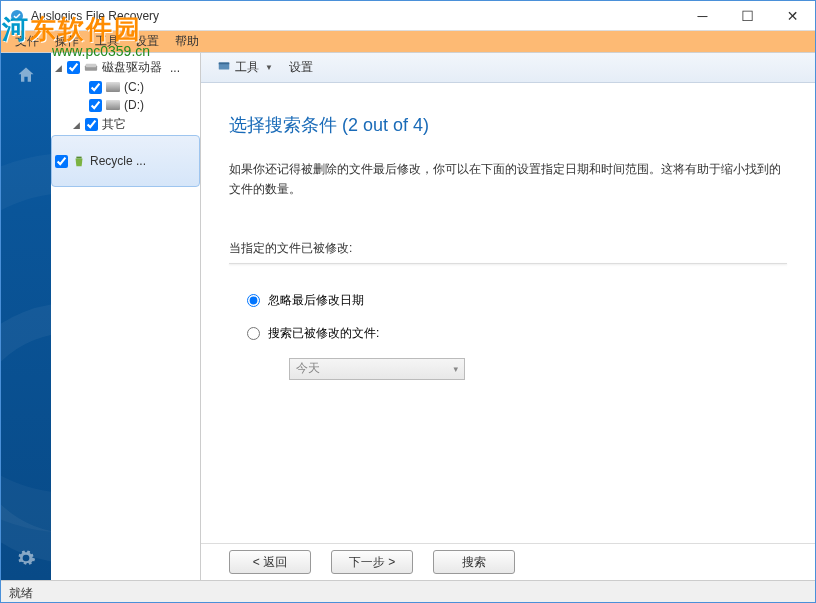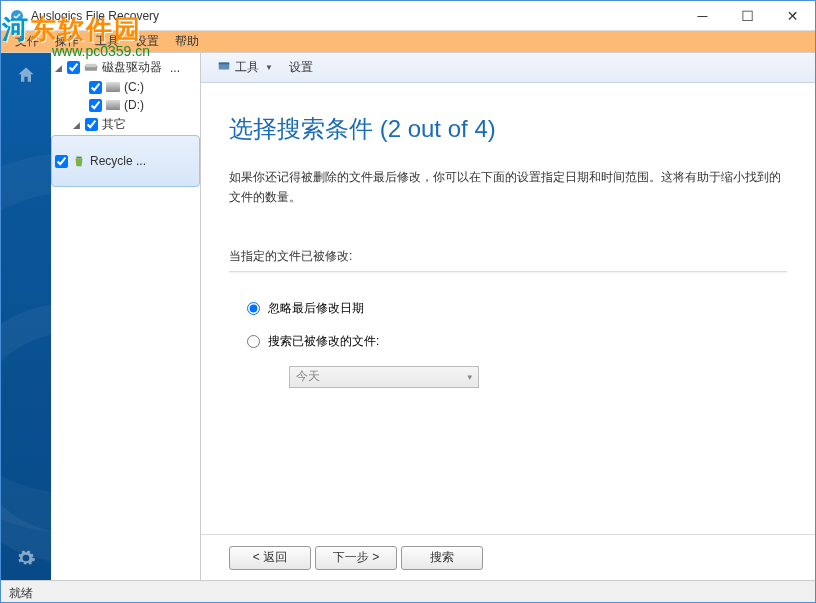--- a/index.html
+++ b/index.html
@@ -28,30 +28,30 @@
 .tree-check { width: 13px; height: 13px; margin-right: 4px; }
 .tree-icon { width: 14px; height: 14px; margin-right: 4px; display: inline-flex; align-items: center; justify-content: center; }
 .tree-label { color: #333; }
 .indent1 { padding-left: 22px; }
 .indent2 { padding-left: 38px; }
 .main-panel { flex: 1; display: flex; flex-direction: column; background: #fff; }
 .toolbar { height: 30px; background: linear-gradient(#f2f6fb, #e5edf7); border-bottom: 1px solid #c8d4e3; display: flex; align-items: center; padding-left: 10px; gap: 4px; }
 .toolbar-item { display: flex; align-items: center; gap: 4px; padding: 2px 6px; color: #333; }
 .toolbar-arrow { font-size: 8px; color: #555; margin-left: 2px; }
 .content { flex: 1; padding: 30px 28px 10px 28px; }
-.page-title { color: #1a6bb8; font-size: 24px; font-weight: normal; margin-bottom: 22px; }
+.page-title { color: #1a6bb8; font-size: 18px; font-weight: normal; margin-bottom: 22px; }
 .page-desc { color: #333; font-size: 12px; line-height: 1.7; margin-bottom: 40px; }
 .section-label { color: #333; font-size: 12px; margin-bottom: 6px; }
 .section-line { height: 1px; background: linear-gradient(#ccc, #eee); margin-bottom: 28px; box-shadow: 0 1px 2px rgba(0,0,0,0.1); }
 .radio-group { padding-left: 18px; }
 .radio-row { display: flex; margin-bottom: 16px; font-size: 12px; }
 .radio-row input { margin-right: 8px; }
-.dropdown { margin-left: 42px; margin-top: 6px; width: 190px; height: 22px; border: 1px solid #bbb; background: linear-gradient(#f5f5f5, #e8e8e8); display: flex; align-items: center; padding: 0 6px; color: #888; position: relative; }
+.dropdown { margin-left: 42px; margin-top: 6px; width: 176px; height: 22px; border: 1px solid #bbb; background: linear-gradient(#f5f5f5, #e8e8e8); display: flex; align-items: center; padding: 0 6px; color: #888; position: relative; }
 .dropdown-arrow { position: absolute; right: 6px; font-size: 9px; color: #888; }
-.button-bar { height: 46px; border-top: 1px solid #ddd; display: flex; align-items: center; padding-left: 28px; gap: 4px; }
+.button-bar { height: 37px; border-top: 1px solid #ddd; display: flex; align-items: center; padding-left: 28px; gap: 20px; }
 .wizard-btn { width: 82px; height: 24px; background: linear-gradient(#fdfdfd, #e8e8e8); border: 1px solid #999; border-radius: 3px; font-size: 12px; color: #333; }
 .statusbar { height: 22px; background: #f0f0f0; border-top: 1px solid #ccc; display: flex; align-items: flex-end; padding-left: 8px; font-size: 12px; color: #333; }
 .drive-icon { width: 14px; height: 10px; background: linear-gradient(#ddd, #888); border-radius: 1px; display: inline-block; }
 .recycle-icon svg, .drives-icon svg { width: 14px; height: 14px; }
 </style>
 </head>
 <body>
 
 <div class="window">
 

